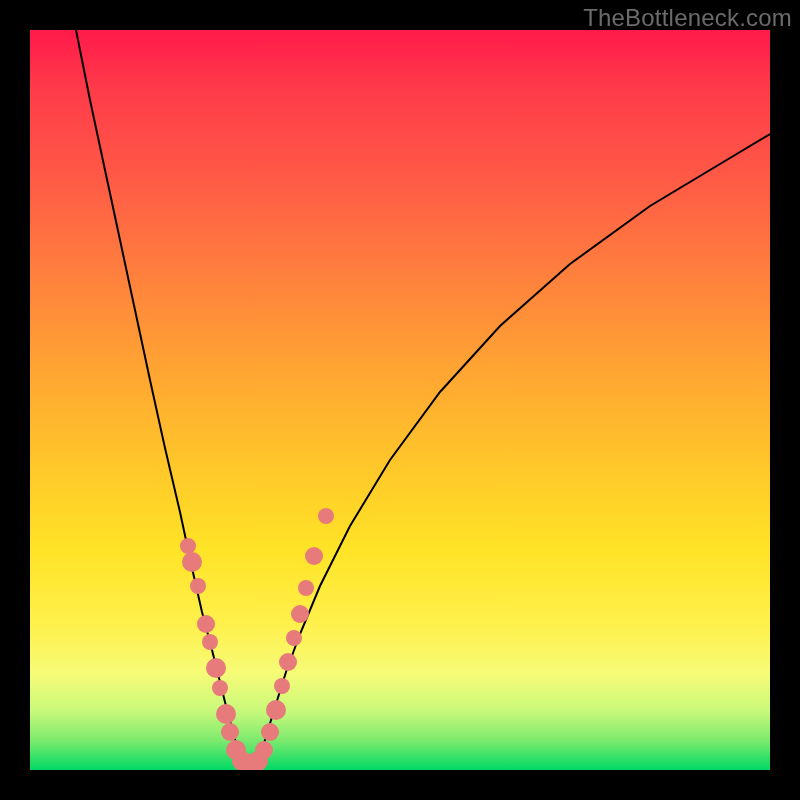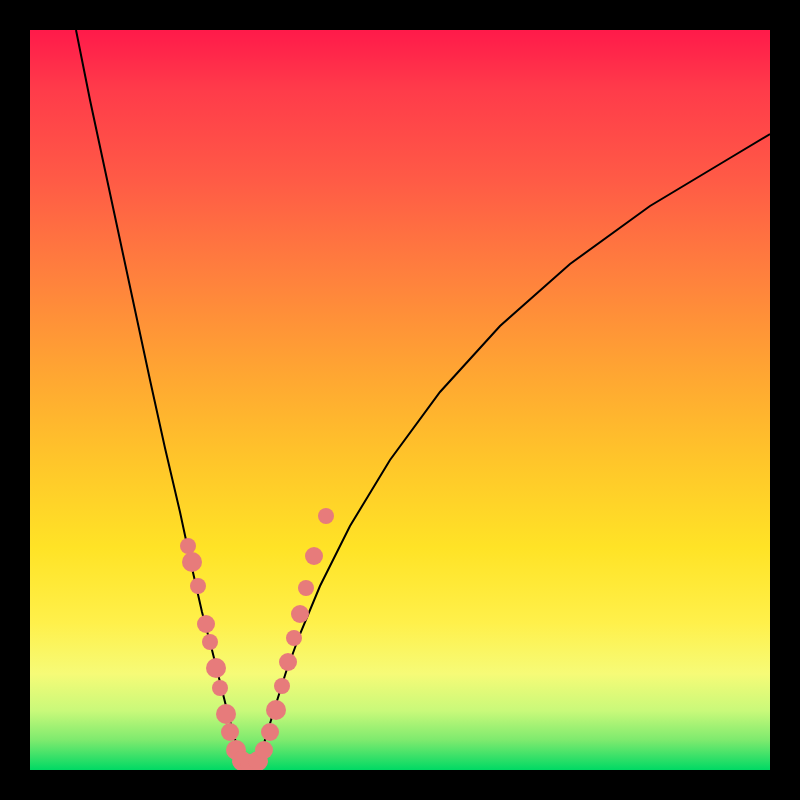--- a/index.html
+++ b/index.html
@@ -97,13 +97,14 @@
           <circle cx="252" cy="656" r="8" class="dot"></circle>
           <circle cx="258" cy="632" r="9" class="dot"></circle>
           <circle cx="264" cy="608" r="8" class="dot"></circle>
           <circle cx="270" cy="584" r="9" class="dot"></circle>
           <circle cx="276" cy="558" r="8" class="dot"></circle>
           <circle cx="284" cy="526" r="9" class="dot"></circle>
           <circle cx="296" cy="486" r="8" class="dot"></circle>
         </g>
     </svg>
   </div>
+  <div class="watermark">TheBottleneck.com</div>
 </div>
 
 </body></html>

